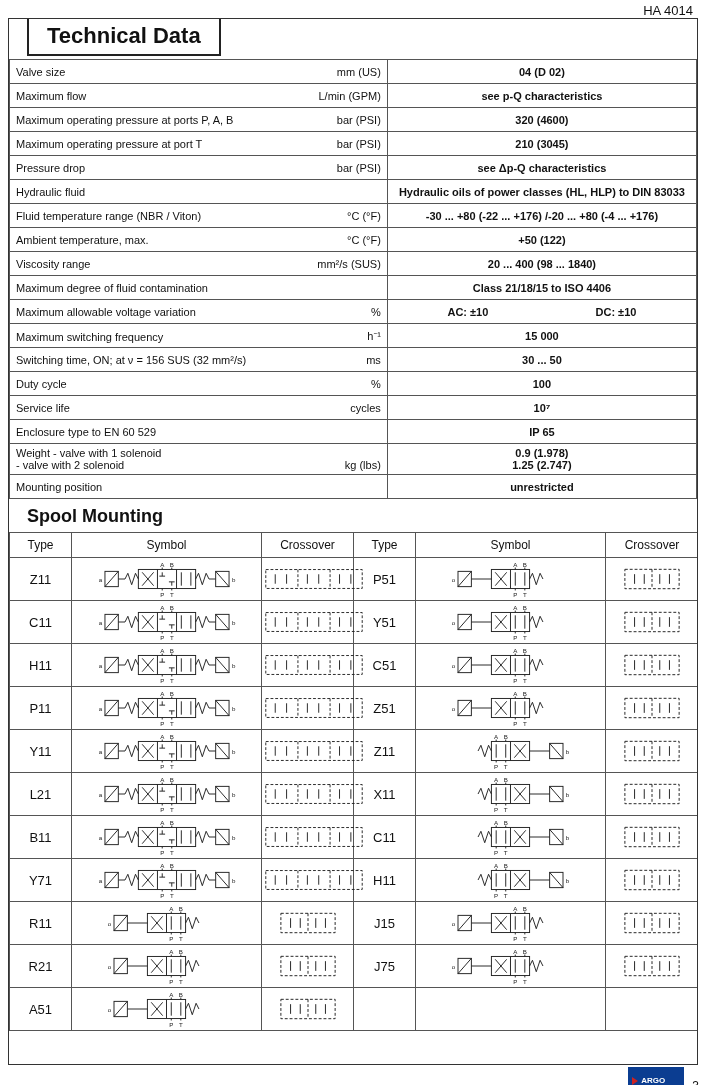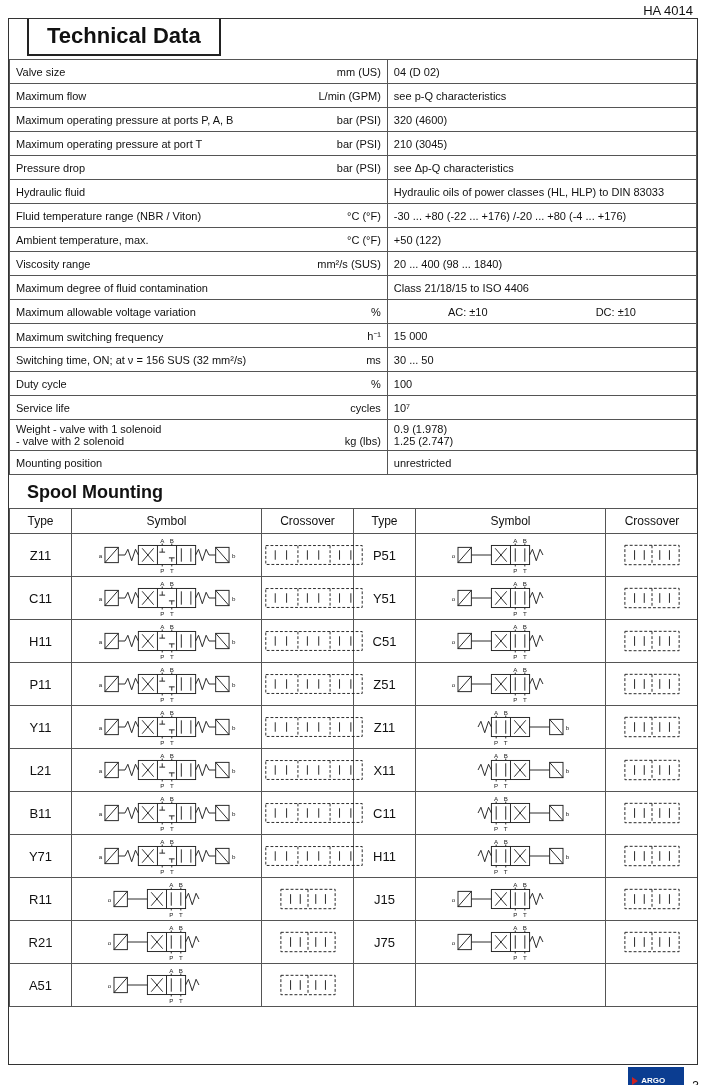--- a/index.html
+++ b/index.html
@@ -9,21 +9,21 @@
   .frame{position:absolute;left:8px;top:18px;width:690px;height:1047px;
          border:1.5px solid #333;box-sizing:border-box;overflow:hidden;background:#fff;}
   .title-box{display:inline-block;border:2px solid #222;border-top:none;
              margin-left:18px;padding:4px 18px 5px;font-size:22px;font-weight:bold;}
   table{border-collapse:collapse;}
   .tech{width:100%;font-size:11px;margin-top:3px;}
   .tech td{border:1px solid #555;padding:3px 6px;height:17px;vertical-align:middle;}
   .tech td.p{width:55%;}
   .cellflex{display:flex;justify-content:space-between;align-items:flex-end;}
   .punit{white-space:nowrap;padding-left:8px;}
-  .tech td.v{}
+  .tech td.v{text-align:center;font-weight:bold;}
   .splitwrap{display:flex;justify-content:space-around;}
   .indent2{}
   .spool-title{font-size:18px;font-weight:bold;padding:7px 0 5px 18px;}
   .spool{width:100%;table-layout:fixed;font-size:12px;}
   .spool th{border:1px solid #555;font-weight:normal;font-size:12px;height:22px;background:#fff;}
   .spool td{border:1px solid #555;text-align:center;vertical-align:middle;height:41px;padding:0;}
   .spool td.type{font-size:13px;}
   .footer{position:absolute;top:1067px;right:8px;display:flex;gap:8px;align-items:center;}
   .pagenum{font-size:12px;}
   .logo{display:flex;flex-direction:column;width:54px;border:1px solid #0b3d91;}
@@ -280,20 +280,29 @@
               <div class="cellflex">
                 <span class="pname">Service life</span>
                 <span class="punit">cycles</span>
               </div>
             </td>
           <td class="v">10⁷</td>
         </tr>
         <tr>
           <td class="p">
               <div class="cellflex">
+                <span class="pname">Enclosure type to EN 60 529</span>
+                <span class="punit"></span>
+              </div>
+            </td>
+          <td class="v">IP 65</td>
+        </tr>
+        <tr>
+          <td class="p">
+              <div class="cellflex">
                 <span class="pname"><span>Weight - valve with 1 solenoid</span><br><span class="indent2">- valve with 2 solenoid</span></span>
                 <span class="punit">kg (lbs)</span>
               </div>
             </td>
           <td class="v">
               <div>0.9 (1.978)</div>
               <div>1.25 (2.747)</div>
             </td>
         </tr>
         <tr>

